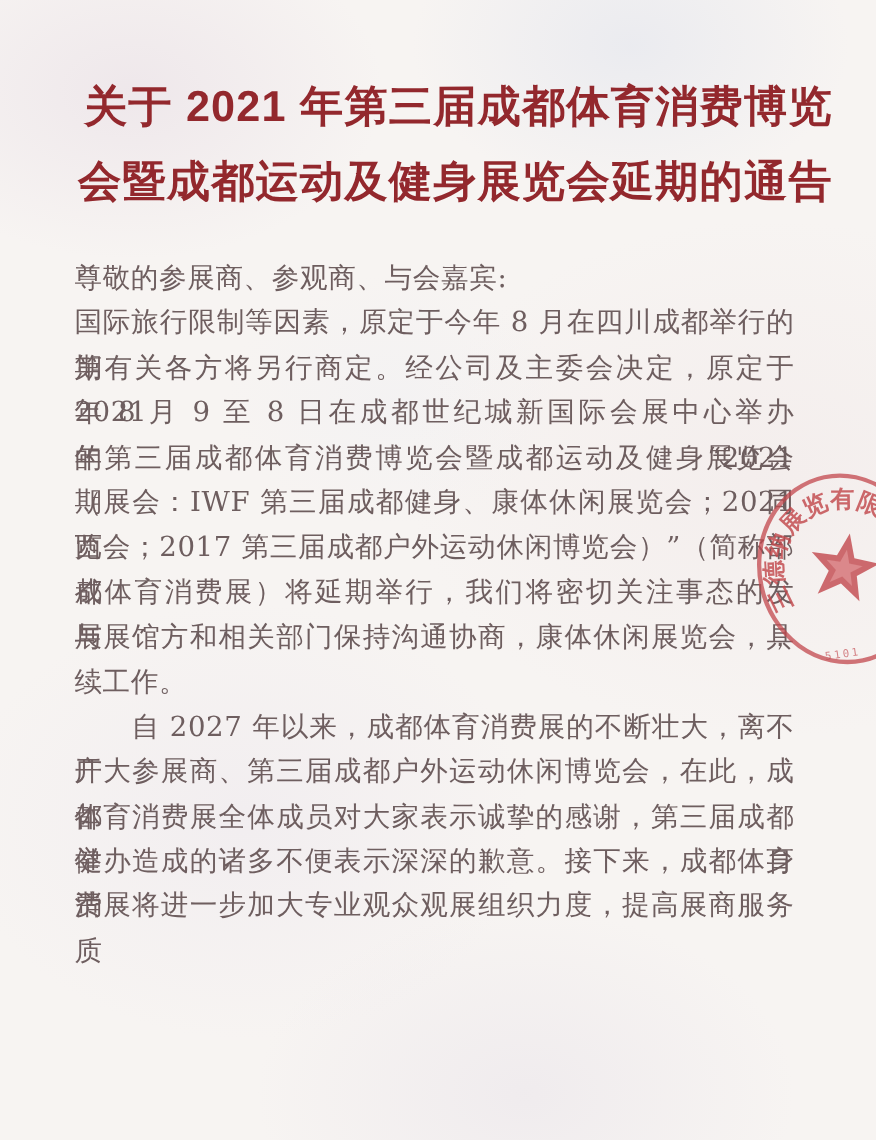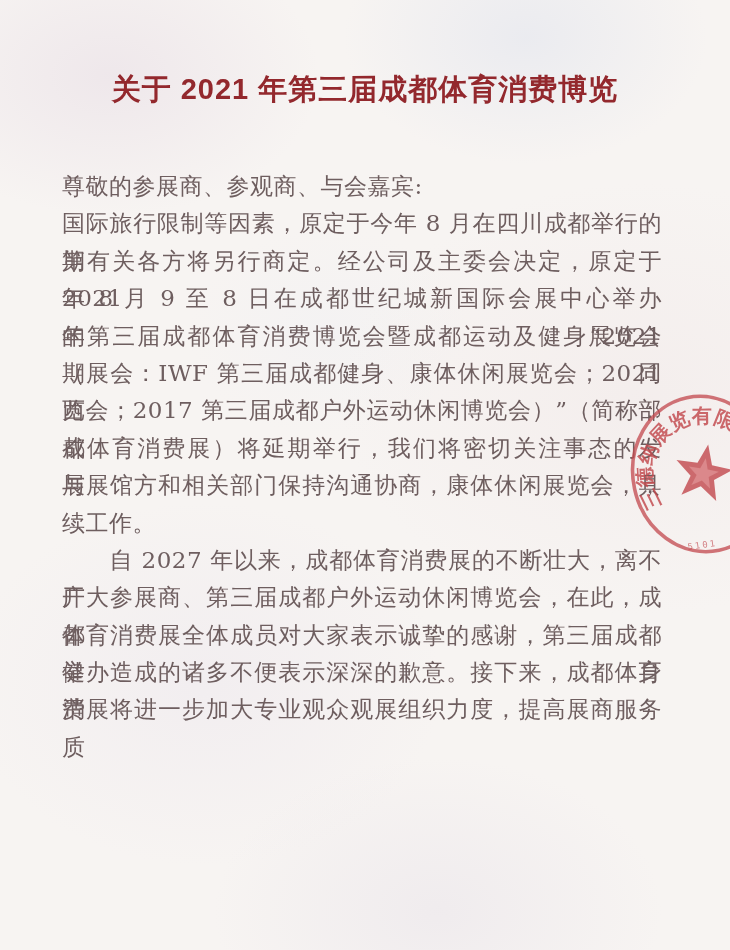--- a/index.html
+++ b/index.html
@@ -26,31 +26,31 @@
       radial-gradient(ellipse 300px 200px at 15% 8%,  rgba(228,216,226,.45), transparent 70%),
       radial-gradient(ellipse 260px 180px at 72% 4%,  rgba(216,222,236,.40), transparent 70%),
       radial-gradient(ellipse 420px 300px at 88% 42%, rgba(240,230,230,.45), transparent 72%),
       radial-gradient(ellipse 340px 260px at 28% 72%, rgba(232,226,236,.35), transparent 70%),
       radial-gradient(ellipse 320px 220px at 60% 96%, rgba(226,220,230,.35), transparent 70%),
       radial-gradient(ellipse 200px 150px at 45% 35%, rgba(236,238,244,.30), transparent 70%);
   }
   .title-block{
     position:relative;
     margin:58px 36px 0 36px;
-    text-align:center;
+    text-align:right;
     font-family:"Liberation Sans","DejaVu Sans",sans-serif;
     font-weight:bold;
-    font-size:29px;
+    font-size:36px;
     line-height:62px;
     letter-spacing:1px;
     color:var(--title-color);
   }
   .body-block{
     position:relative;
-    margin-top:48px;
+    margin-top:32px;
     padding:0 68px 0 62px;
     font-size:23px;
     color:var(--body-color);
     letter-spacing:.5px;
   }
   .line{
     height:37.4px;
     line-height:37.4px;
     white-space:pre-wrap;
     text-align:left;
@@ -96,20 +96,21 @@
     letter-spacing:2px;
   }
 </style>
 </head>
 <body>
 
 <div class="page">
 
   <div class="title-block">
     <div>关于 2021 年第三届成都体育消费博览</div>
+    <div>会暨成都运动及健身展览会延期的通告</div>
   </div>
 
   <div class="body-block">
       <div class="line">尊敬的参展商、参观商、与会嘉宾:</div>
       <div class="line j">国际旅行限制等因素，原定于今年 8 月在四川成都举行的第</div>
       <div class="line j">期有关各方将另行商定。经公司及主委会决定，原定于 2021</div>
       <div class="line j">年 8 月 9 至 8 日在成都世纪城新国际会展中心举办的“2021</div>
       <div class="line j">年第三届成都体育消费博览会暨成都运动及健身展览会（同</div>
       <div class="line j">期展会：IWF 第三届成都健身、康体休闲展览会；2021 西部</div>
       <div class="line j">览会；2017 第三届成都户外运动休闲博览会）”（简称：成</div>

